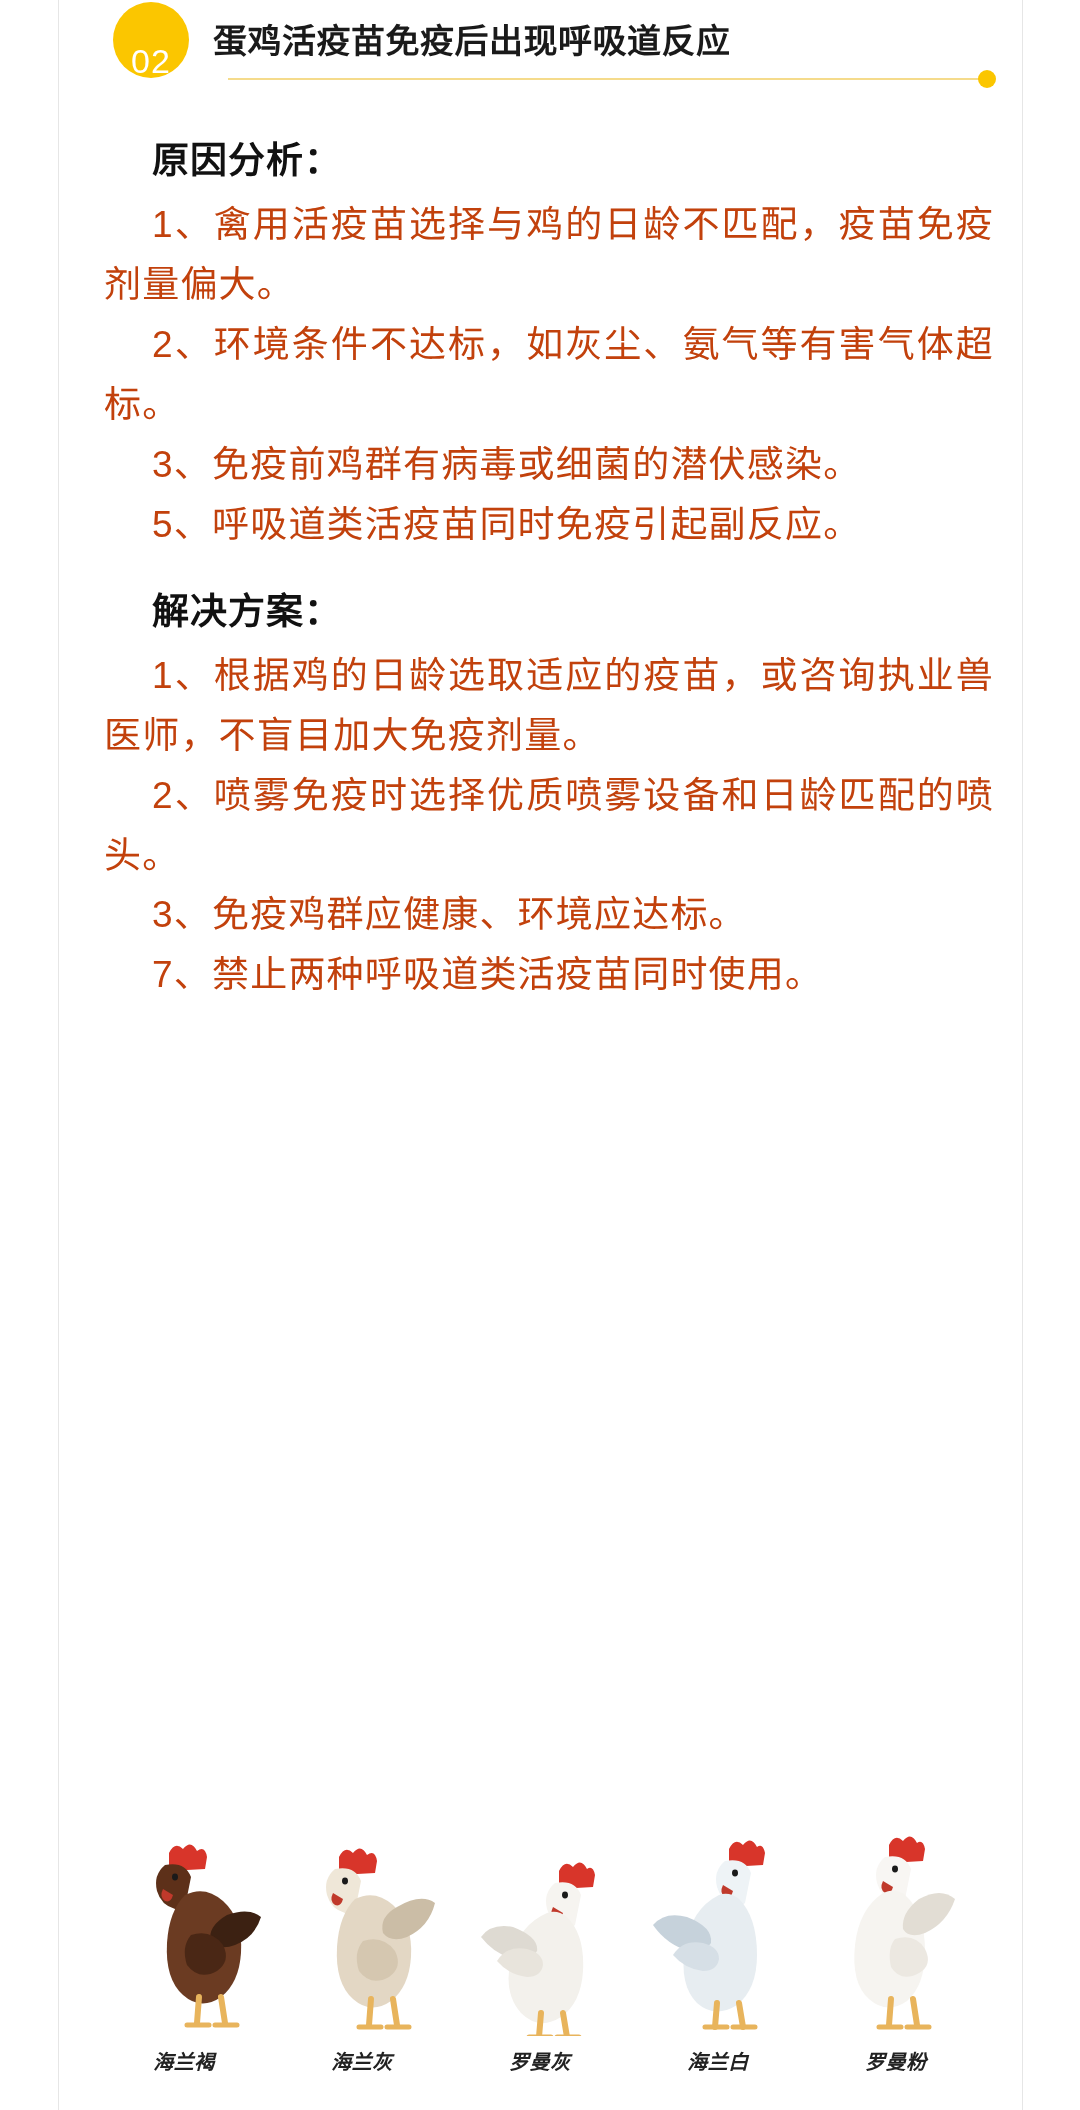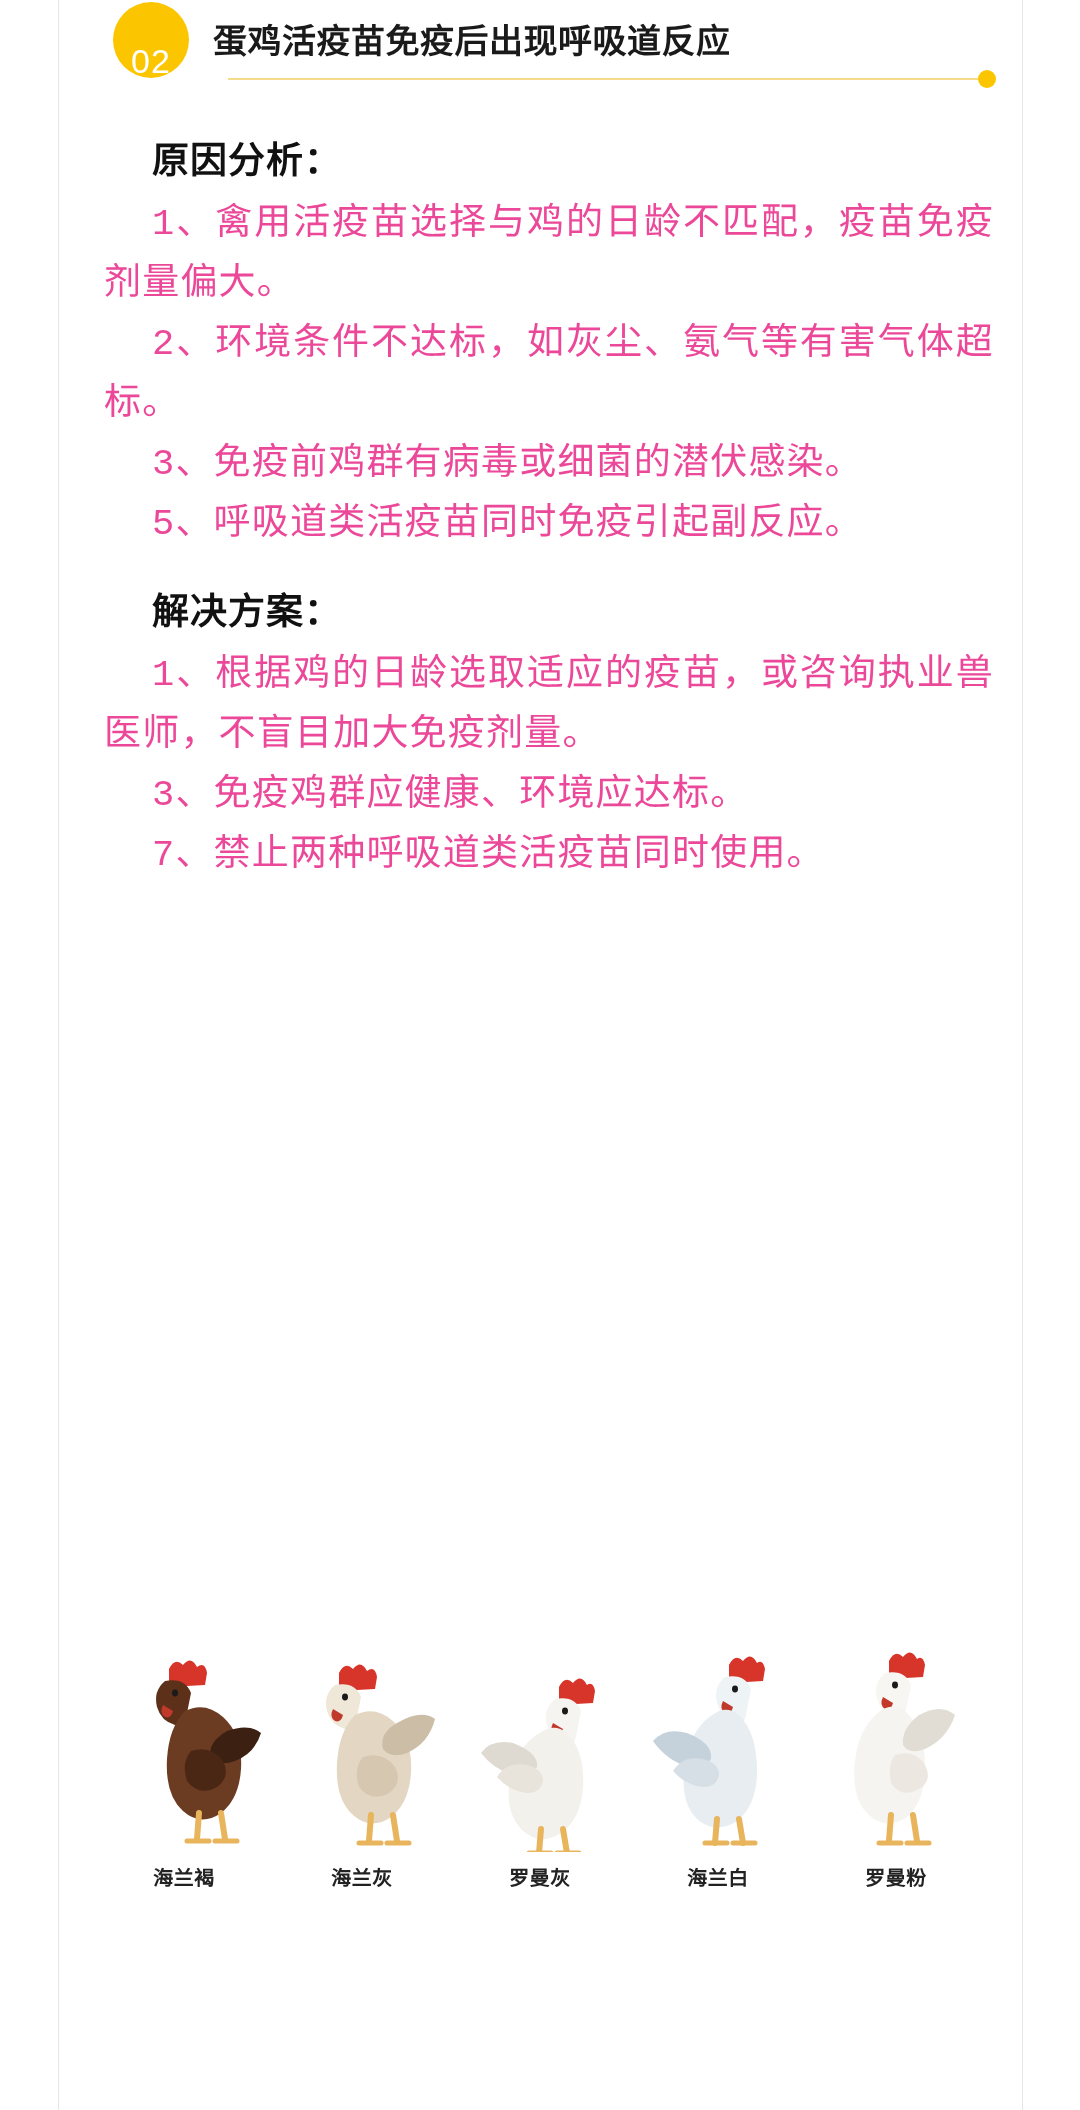--- a/index.html
+++ b/index.html
@@ -101,41 +101,40 @@
     font-size: 37px;
     font-weight: bold;
     color: #111111;
     margin: 0 0 4px 0;
     padding-left: 48px;
     line-height: 1.65;
     letter-spacing: 1px;
   }
   .para {
     font-size: 37px;
-    color: #ec4899;
+    color: #c2410c;
     line-height: 1.62;
     margin: 0;
     text-indent: 48px;
     letter-spacing: 1.2px;
     text-align: justify;
     text-justify: inter-ideograph;
-    font-family: Liberation Mono, monospace;
   }
   .gap-head { margin-top: 26px; }
 
   
   .gallery {
     position: absolute;
     left: 95px;
-    top: 1631px;
+    top: 1831px;
     width: 890px;
     height: 260px;
     display: flex;
-    align-items: flex-end;
     justify-content: flex-start;
+    font-style: italic;
   }
   .chick {
     width: 178px;
     display: flex;
     flex-direction: column;
     align-items: center;
   }
   .chick-art {
     height: 205px;
     width: 170px;
@@ -169,20 +168,21 @@
   <div class="content">
 
     <h2 class="section-head">原因分析：</h2>
     <p class="para">1、禽用活疫苗选择与鸡的日龄不匹配，疫苗免疫剂量偏大。</p>
     <p class="para">2、环境条件不达标，如灰尘、氨气等有害气体超标。</p>
     <p class="para">3、免疫前鸡群有病毒或细菌的潜伏感染。</p>
     <p class="para">5、呼吸道类活疫苗同时免疫引起副反应。</p>
 
     <h2 class="section-head gap-head">解决方案：</h2>
     <p class="para">1、根据鸡的日龄选取适应的疫苗，或咨询执业兽医师，不盲目加大免疫剂量。</p>
+    <p class="para">2、喷雾免疫时选择优质喷雾设备和日龄匹配的喷头。</p>
     <p class="para">3、免疫鸡群应健康、环境应达标。</p>
     <p class="para">7、禁止两种呼吸道类活疫苗同时使用。</p>
   </div>
 
   <div class="gallery">
 
     <div class="chick">
       <div class="chick-art">
         <svg width="170" height="205" viewBox="0 0 170 205">
           <g>

